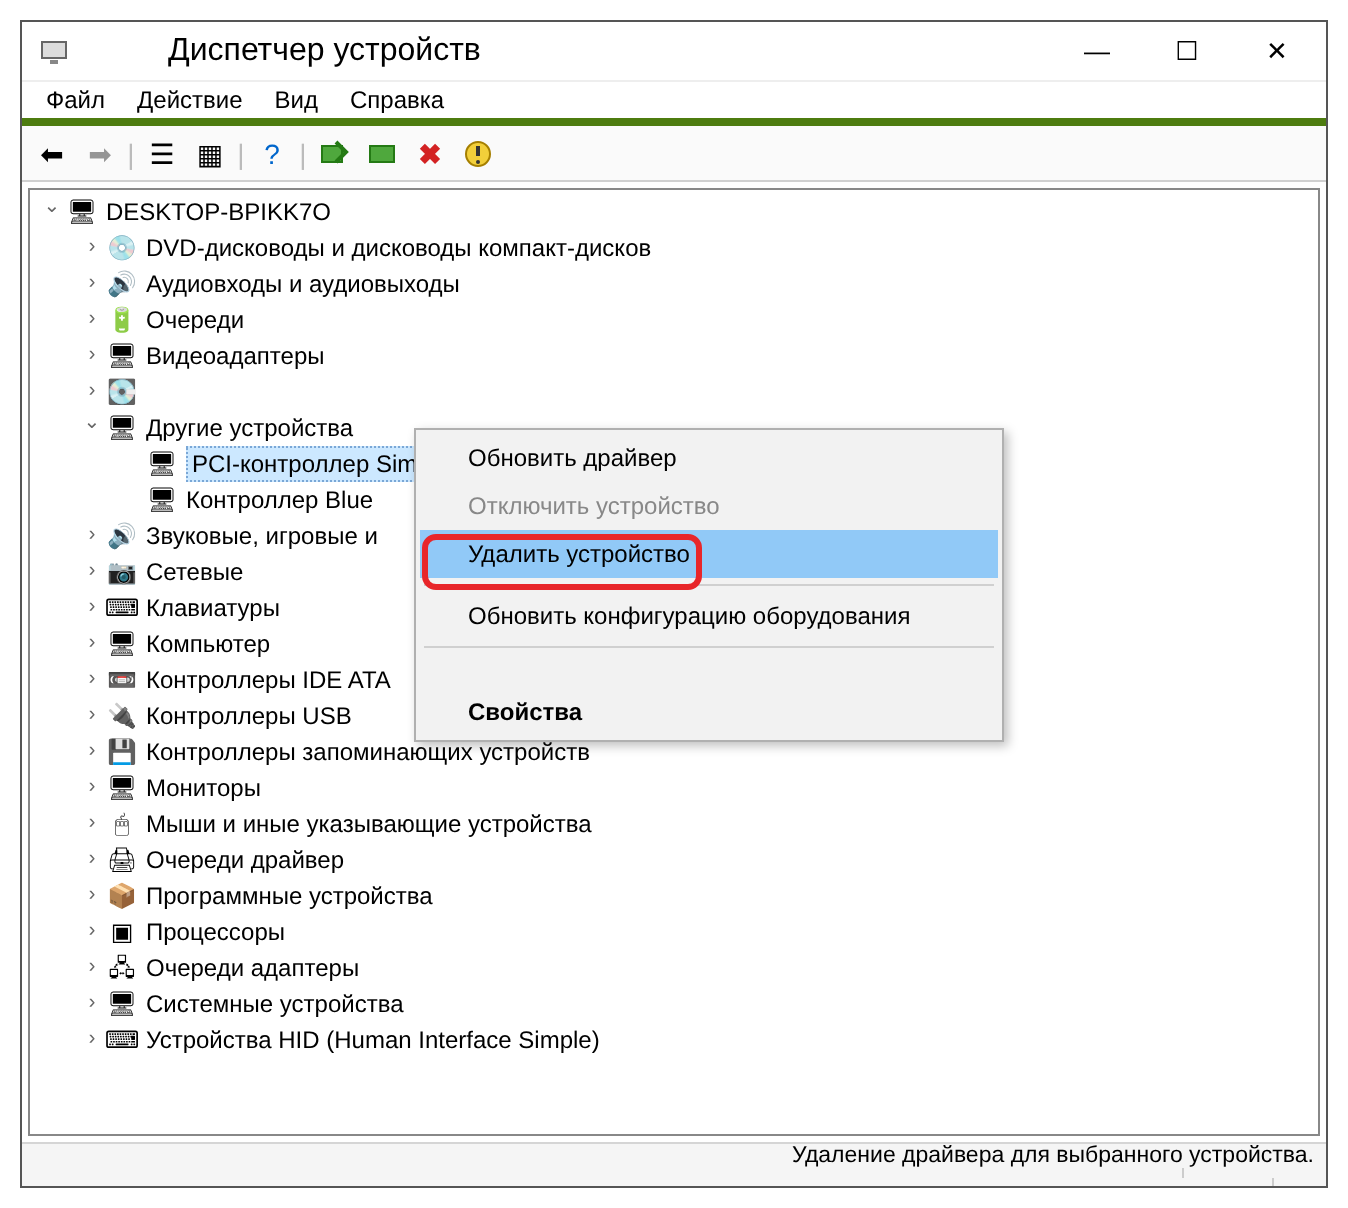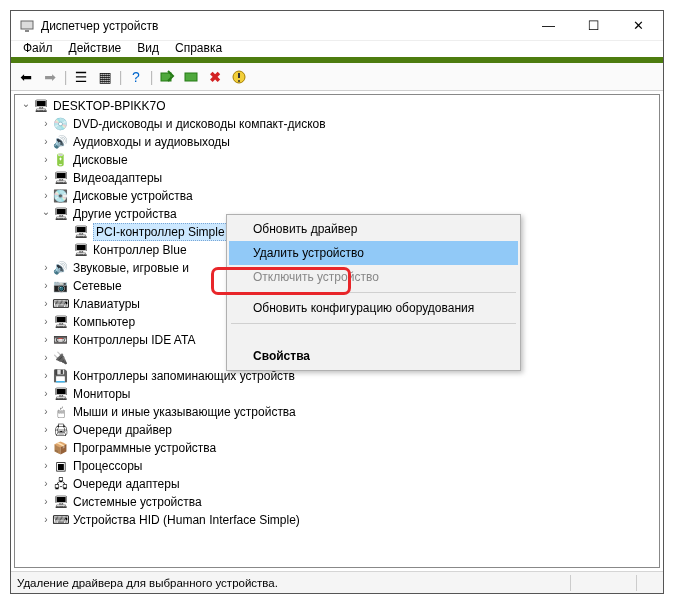--- a/index.html
+++ b/index.html
@@ -26,34 +26,34 @@
     display: flex;
     align-items: center;
     padding: 0 2px 0 8px;
     border-bottom: 1px solid #eee;
   }
   .titlebar .icon {
     width: 16px; height: 16px;
     margin-right: 6px;
     display: flex; align-items: center; justify-content: center;
   }
-  .titlebar .title { flex: 1; font-size: 12px; }
+  .titlebar .title { flex: 1; font-size: 16px; margin-left: 43px; }
   .winbtns { display: flex; }
   .winbtn {
     width: 45px; height: 29px;
     display: flex; align-items: center; justify-content: center;
     font-size: 13px; font-family: Arial, sans-serif;
   }
   .menubar {
     height: 22px;
     display: flex;
     align-items: flex-end;
     padding: 0 4px;
     font-size: 12px;
-    border-bottom: 6px solid #4d7c0f;
+    border-bottom: 4px solid #4d7c0f;
   }
   .menubar .menu-item { padding: 2px 8px; }
   .toolbar {
     height: 28px;
     display: flex;
     align-items: center;
     padding: 0 4px;
     gap: 2px;
     border-bottom: 1px solid #d0d0d0;
     background: #fafafa;
@@ -104,21 +104,21 @@
     align-items: center; justify-content: center;
     font-size: 12px;
   }
   .label.selected {
     background: #cce8ff;
     border: 1px dotted #7aa7d6;
     padding: 0 2px;
   }
   .context-menu {
     position: absolute;
-    left: 211px;
+    left: 192px;
     top: 119px;
     width: 295px;
     background: #f2f2f2;
     border: 1px solid #b0b0b0;
     box-shadow: 2px 2px 5px rgba(0,0,0,0.25);
     padding: 2px;
     font-size: 12px;
     z-index: 10;
   }
   .ctx-item {
@@ -142,24 +142,25 @@
     height: 28px;
     border: 3px solid #e8262a;
     border-radius: 7px;
     pointer-events: none;
     z-index: 20;
   }
   .statusbar {
     height: 22px;
     border-top: 1px solid #d5d5d5;
     display: flex;
-    align-items: center;
+    align-items: flex-end;
     padding: 0 6px;
     font-size: 11.5px;
     background: #f5f5f5;
+    flex-direction: column;
   }
   .statusbar .cell { flex: 1; }
   .statusbar .div { width: 1px; height: 16px; background: #ccc; margin: 0 65px 0 0; }
 </style>
 </head>
 <body>
 
 <div class="window">
 
   <div class="titlebar">
@@ -229,31 +230,30 @@
             <span class="label">DVD-дисководы и дисководы компакт-дисков</span>
           </div>
           <div class="row l1">
             <span class="arrow closed"></span>
             <span class="devicon">🔊</span>
             <span class="label">Аудиовходы и аудиовыходы</span>
           </div>
           <div class="row l1">
             <span class="arrow closed"></span>
             <span class="devicon">🔋</span>
-            <span class="label">Дисковые</span>
+            <span class="label">Очереди</span>
           </div>
           <div class="row l1">
             <span class="arrow closed"></span>
             <span class="devicon">🖥</span>
             <span class="label">Видеоадаптеры</span>
           </div>
           <div class="row l1">
             <span class="arrow closed"></span>
             <span class="devicon">💽</span>
-            <span class="label">Дисковые устройства</span>
           </div>
         </div>
 
       <div class="row l1">
         <span class="arrow open"></span>
         <span class="devicon">🖥</span>
         <span class="label">Другие устройства</span>
       </div>
 
       <div class="row l2">
@@ -289,20 +289,21 @@
             <span class="label">Компьютер</span>
           </div>
           <div class="row l1">
             <span class="arrow closed"></span>
             <span class="devicon">📼</span>
             <span class="label">Контроллеры IDE ATA</span>
           </div>
           <div class="row l1">
             <span class="arrow closed"></span>
             <span class="devicon">🔌</span>
+            <span class="label">Контроллеры USB</span>
           </div>
           <div class="row l1">
             <span class="arrow closed"></span>
             <span class="devicon">💾</span>
             <span class="label">Контроллеры запоминающих устройств</span>
           </div>
           <div class="row l1">
             <span class="arrow closed"></span>
             <span class="devicon">🖥</span>
             <span class="label">Мониторы</span>
@@ -340,22 +341,22 @@
           <div class="row l1">
             <span class="arrow closed"></span>
             <span class="devicon">⌨</span>
             <span class="label">Устройства HID (Human Interface Simple)</span>
           </div>
         </div>
     </div>
 
     <div class="context-menu">
       <div class="ctx-item">Обновить драйвер</div>
+      <div class="ctx-item disabled">Отключить устройство</div>
       <div class="ctx-item highlighted">Удалить устройство</div>
-      <div class="ctx-item disabled">Отключить устройство</div>
       <div class="ctx-sep"></div>
       <div class="ctx-item">Обновить конфигурацию оборудования</div>
       <div class="ctx-sep"></div>
       <div class="ctx-item" style="font-weight:bold;margin-top:20px;">Свойства</div>
     </div>
 
     <div class="red-highlight"></div>
   </div>
 
   <div class="statusbar">

